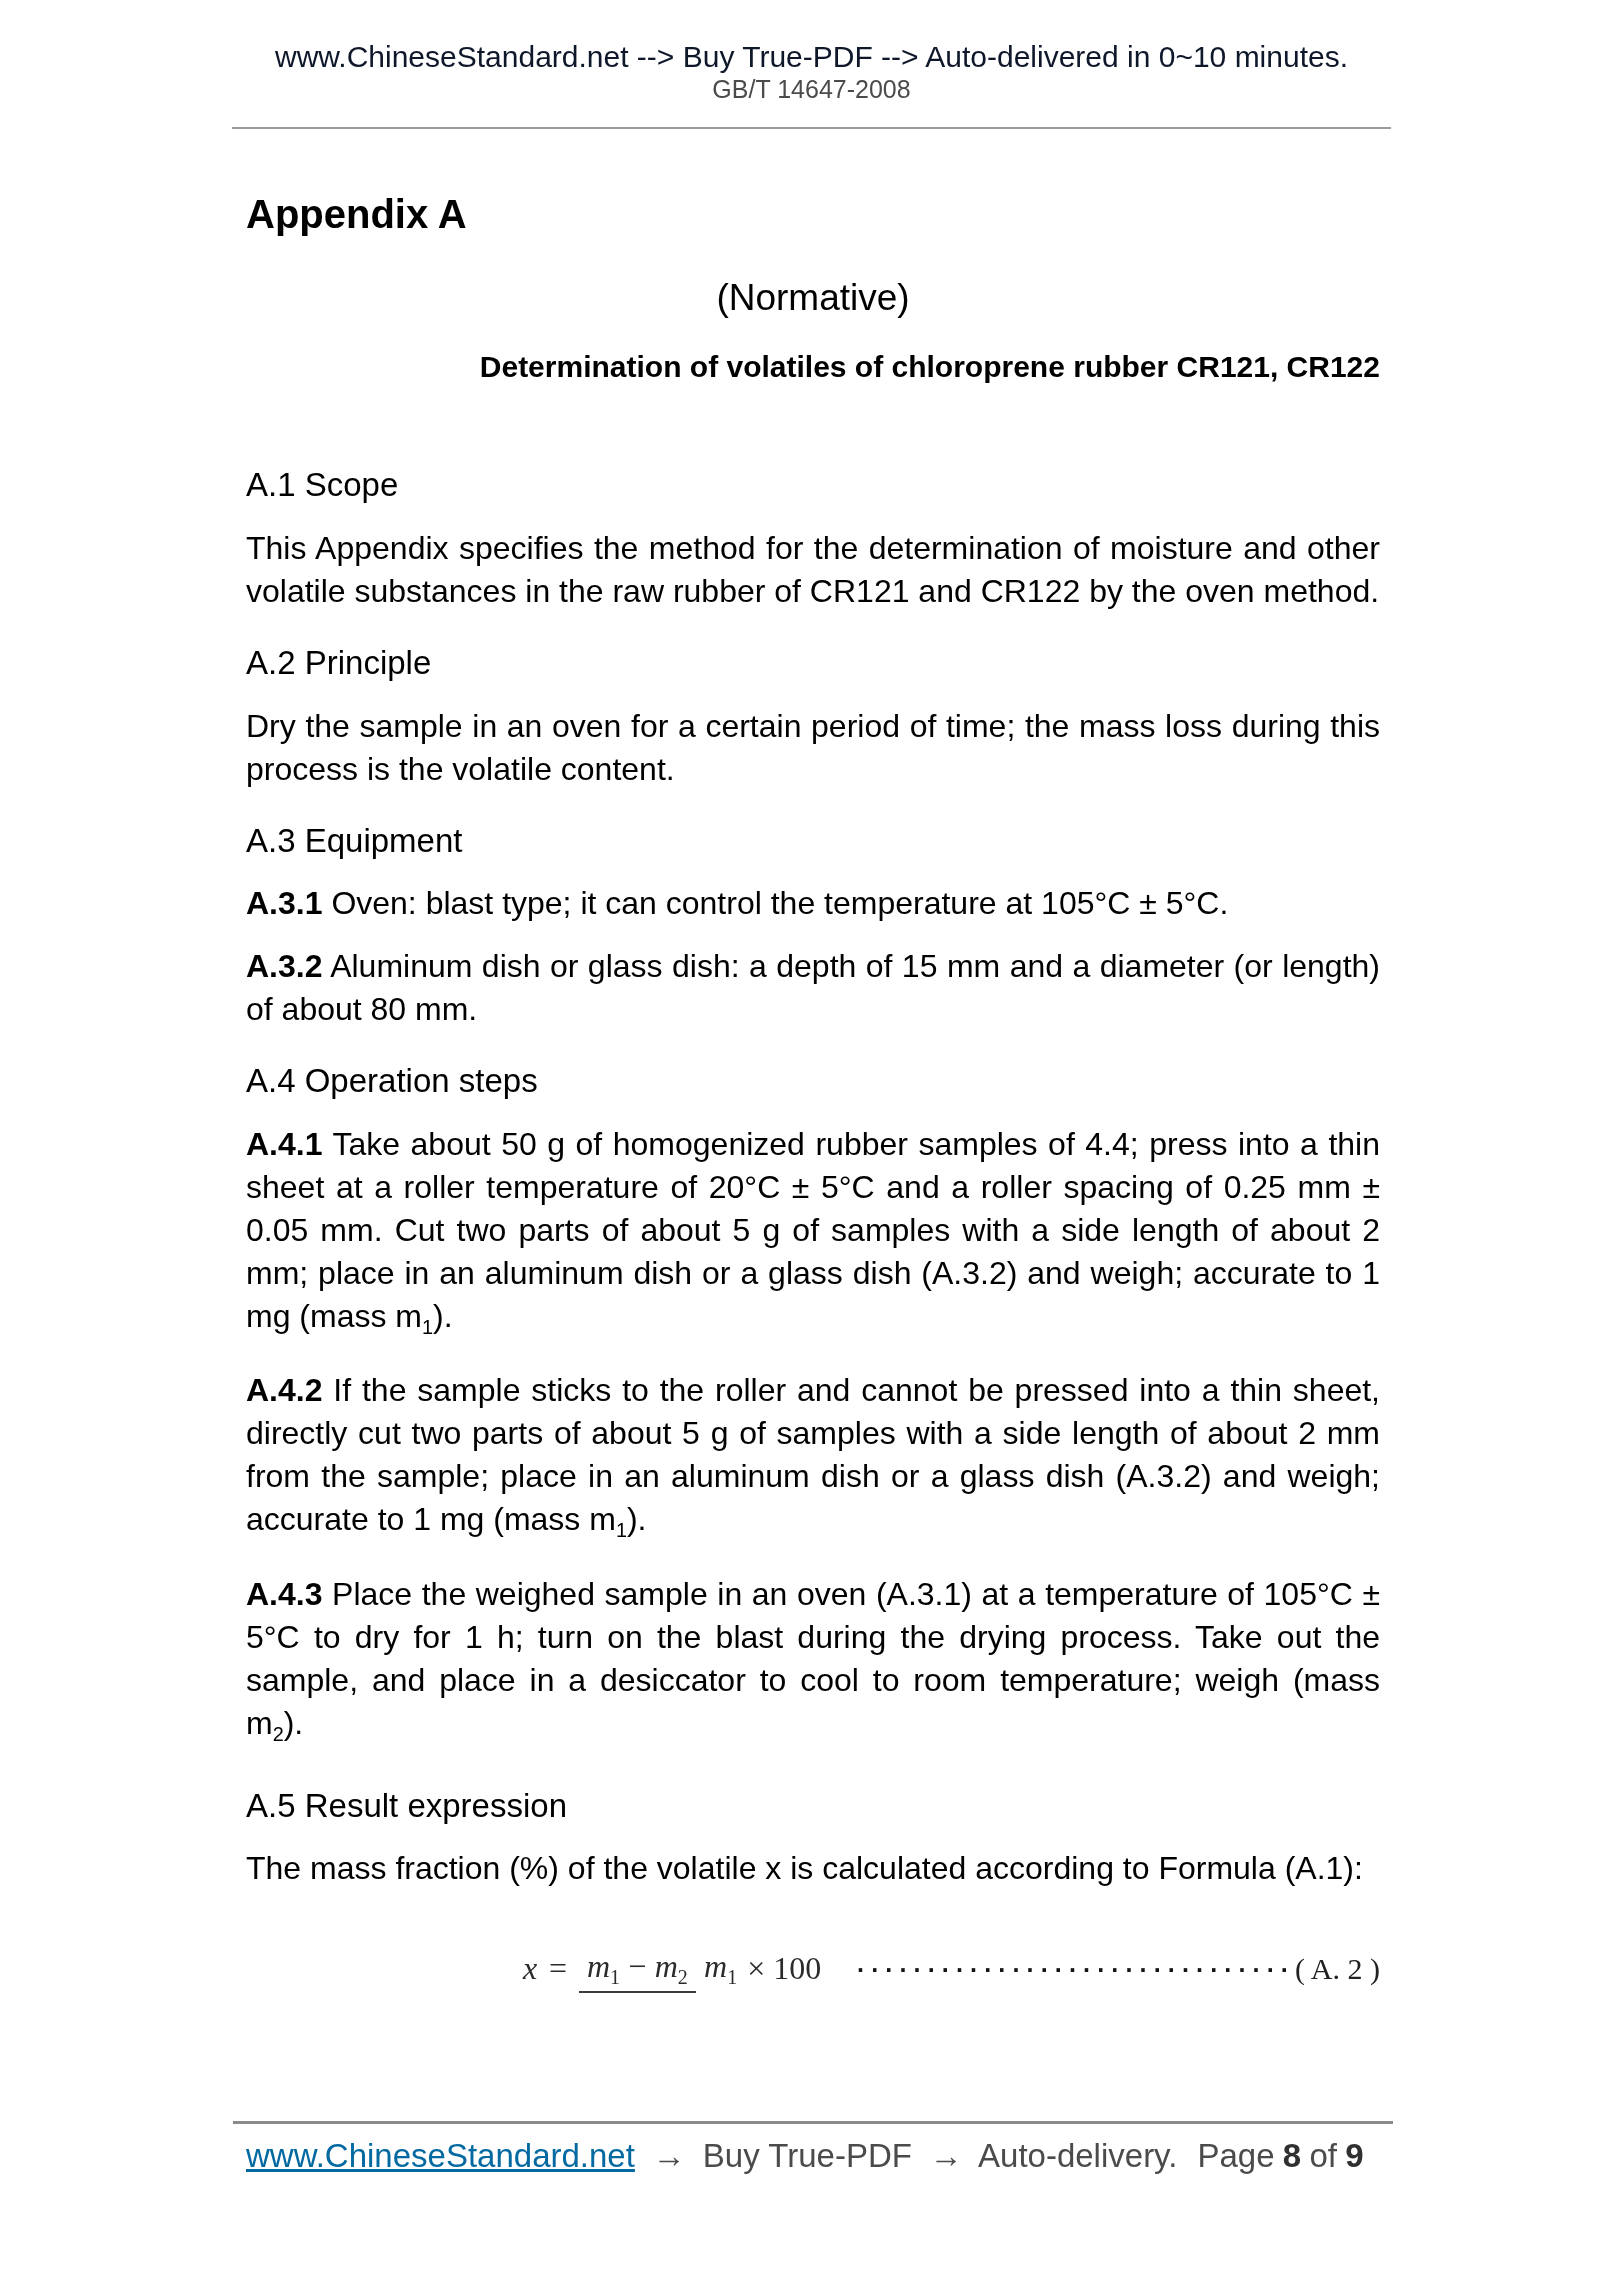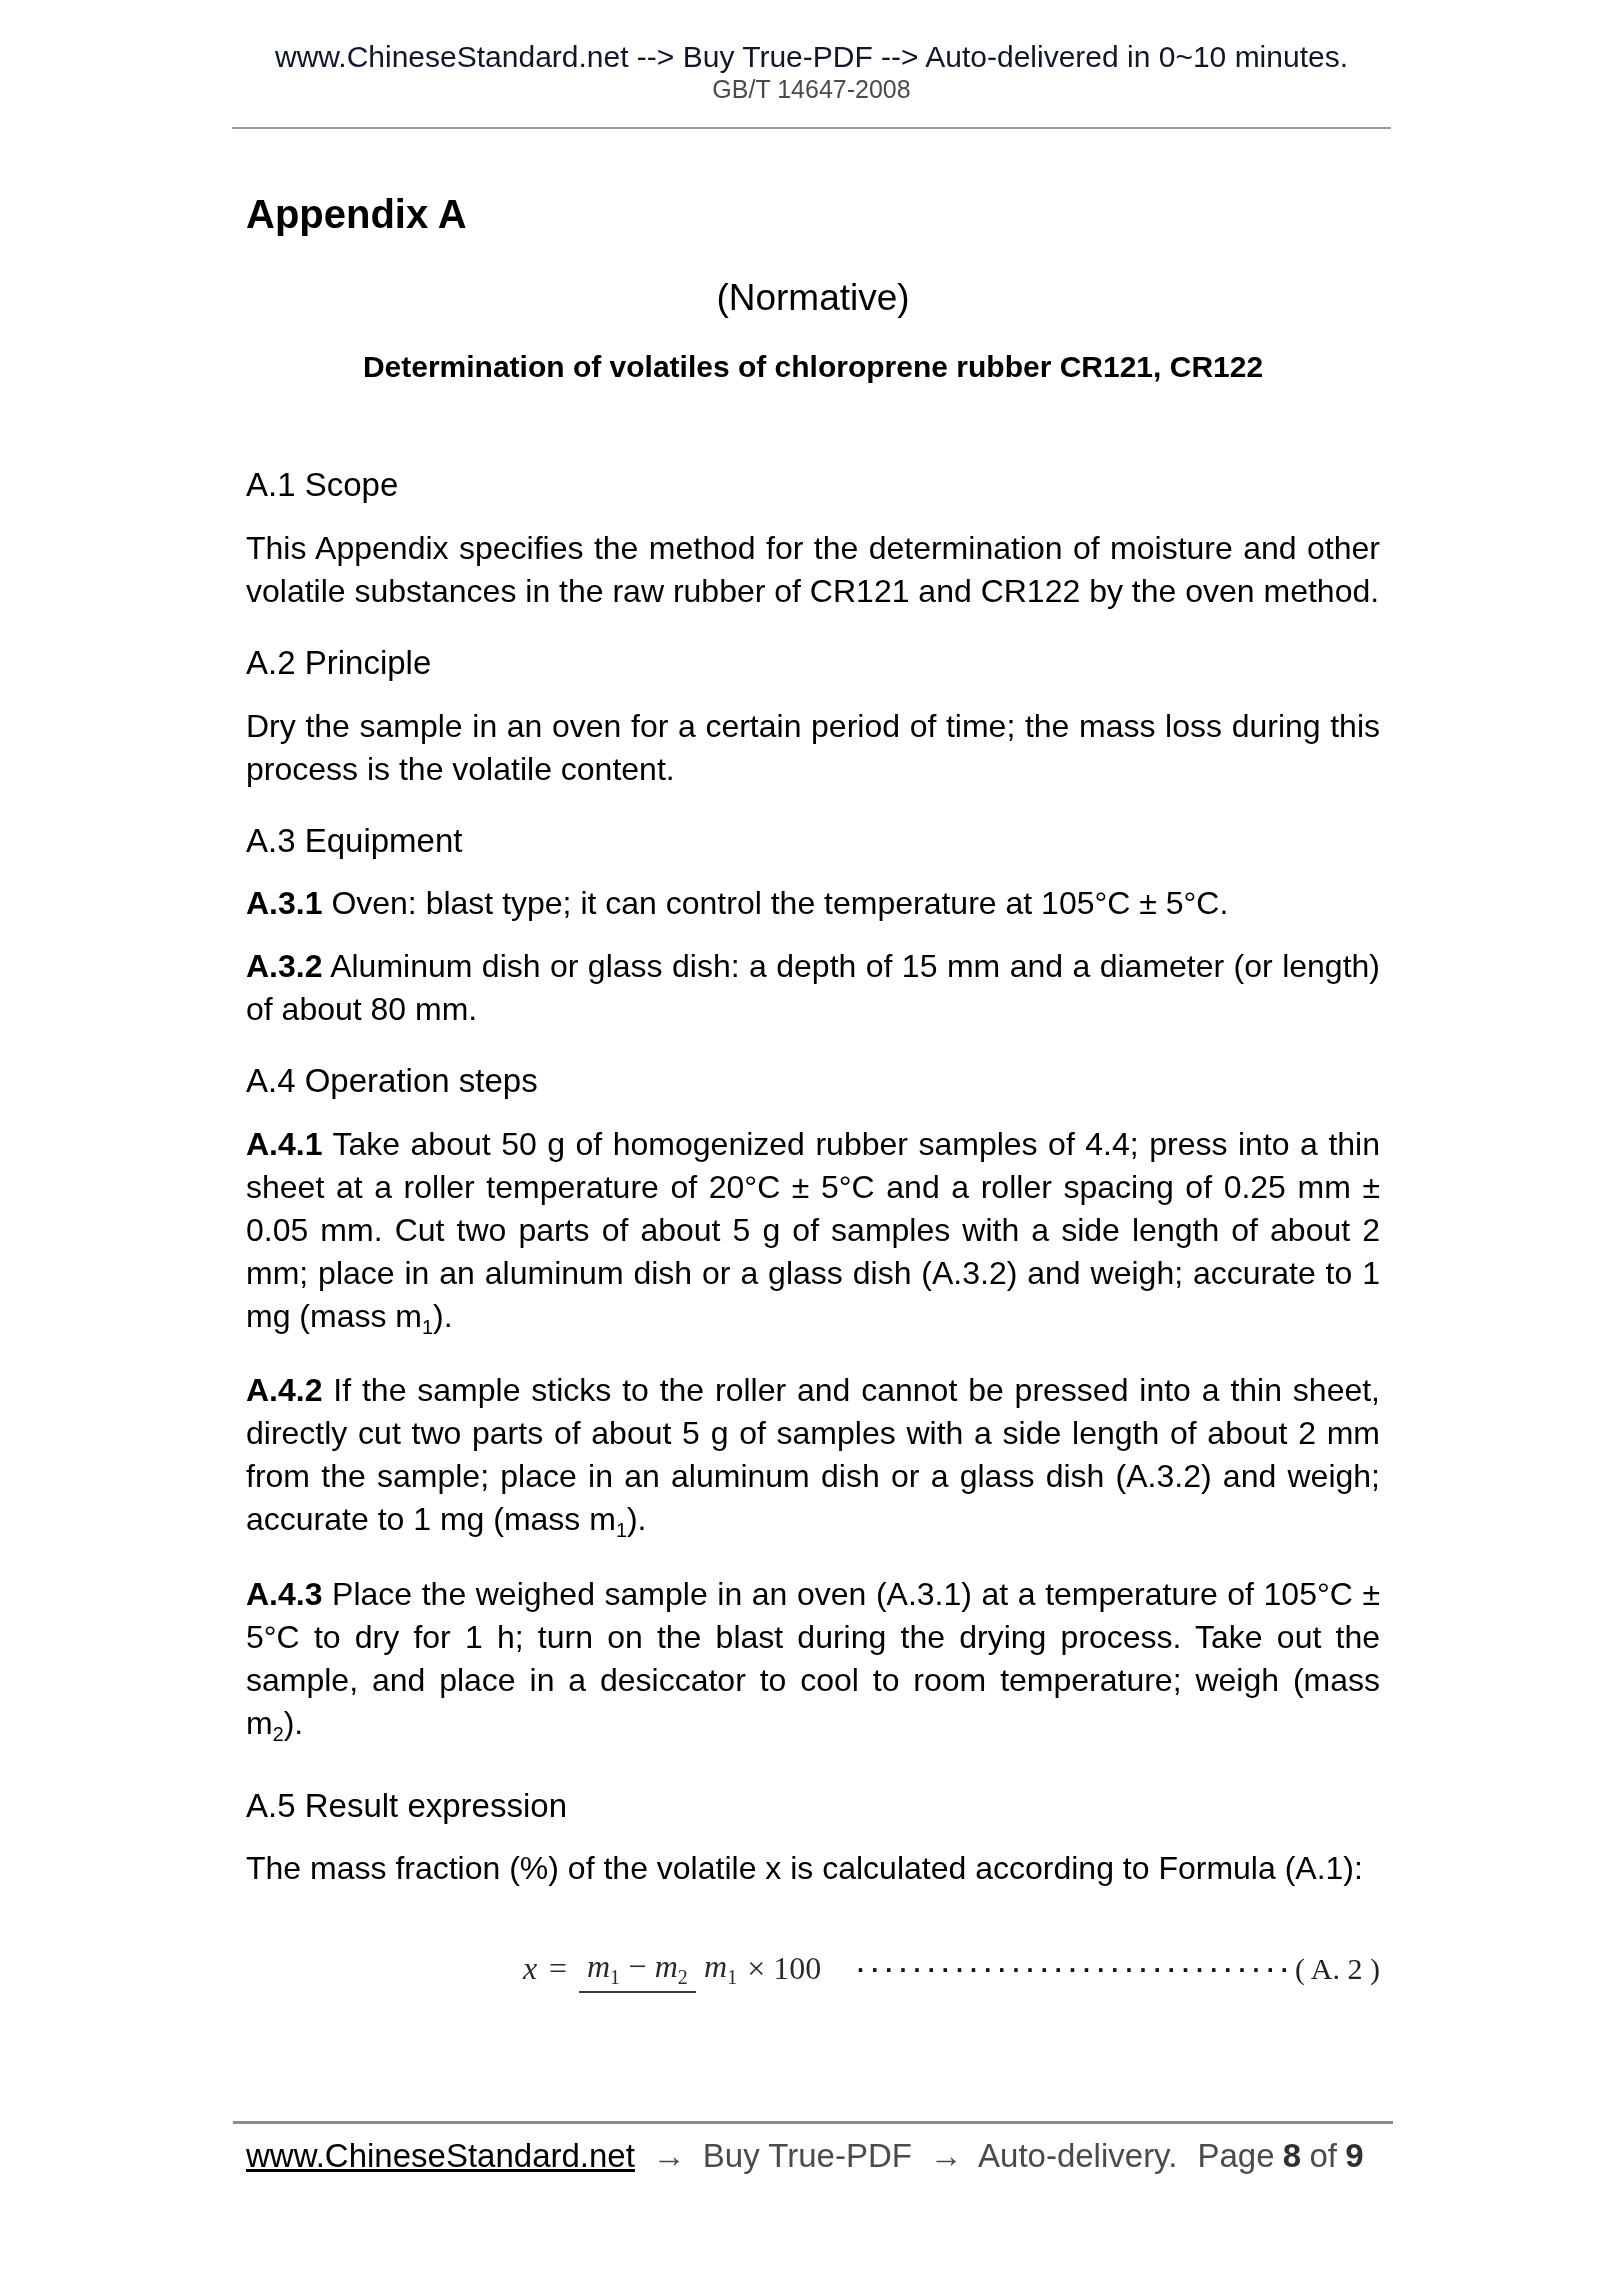--- a/index.html
+++ b/index.html
@@ -9,21 +9,21 @@
   }
   
   .page-header{text-align:center;padding-top:40px;}
   .tagline{font-size:30px;color:#0f172a;line-height:1.1;}
   .standard-number{font-size:25px;color:#4b4b4b;line-height:1.1;margin-top:3.3px;}
   .rule-top{width:1159px;margin:23px auto 0;border:0;border-top:2.5px solid #9b9b9b;height:0;}
   
   .content{margin:0 243px 0 246px;}
   .appendix-title{font-size:40px;font-weight:bold;text-align:left;margin:62px 0 0;line-height:1.15;}
   .normative{font-size:37px;font-weight:normal;text-align:center;margin:40px 0 0;line-height:1.15;}
-  .doc-subtitle{font-size:30px;font-weight:bold;text-align:center;margin:30px 0 0;line-height:1.2;}
+  .doc-subtitle{font-size:30px;font-weight:bold;text-align:right;margin:30px 0 0;line-height:1.2;}
   .section h3{font-size:33px;font-weight:normal;margin:30px 0 22px;line-height:1.2;}
   .sections > section:first-child h3{margin-top:80px;}
   .section p{font-size:32px;line-height:43px;margin:0 0 20px;text-align:justify;}
   .section p sub{font-size:0.62em;}
   
   .formula-row{display:flex;align-items:center;margin-top:20px;height:117px;}
   .formula-math{display:flex;align-items:center;margin-left:277px;
     font-family:"Liberation Serif", serif;font-style:italic;font-size:32px;color:#2b2b2b;}
   .formula-math .eq{margin:0 11.7px;font-style:normal;}
   .frac{display:inline-block;text-align:center;}
@@ -33,21 +33,21 @@
   .minus{margin:0 8.3px;font-style:normal;}
   .mult{font-style:normal;margin-left:10px;white-space:nowrap;}
   .leader{flex:1;text-align:right;white-space:nowrap;}
   .dots{font-weight:bold;font-size:25px;letter-spacing:5.8px;color:#141414;}
   .formula-label{font-family:"Liberation Serif", serif;font-size:30px;color:#222;}
   
   .page-footer{position:absolute;top:2121px;left:0;right:0;}
   .footer-rule{margin:0 230px 0 233px;border:0;border-top:3.3px solid #8a8a8a;height:0;}
   .footer-row{display:flex;justify-content:space-between;align-items:baseline;
     padding:13.3px 251px 0 246px;font-size:33px;color:#4b4b4b;}
-  .footer-left a{color:#000000;text-decoration:underline;}
+  .footer-left a{color:#0369a1;text-decoration:underline;}
   .footer-left .arrow{margin:0 8.3px;}
   .page-num{font-weight:bold;color:#303030;margin:0 8.3px;}
 </style>
 </head>
 <body>
 
 <div class="page-header">
   <div class="tagline">www.ChineseStandard.net --&gt; Buy True-PDF --&gt; Auto-delivered in 0~10 minutes.</div>
   <div class="standard-number">GB/T 14647-2008</div>
   <hr class="rule-top">

